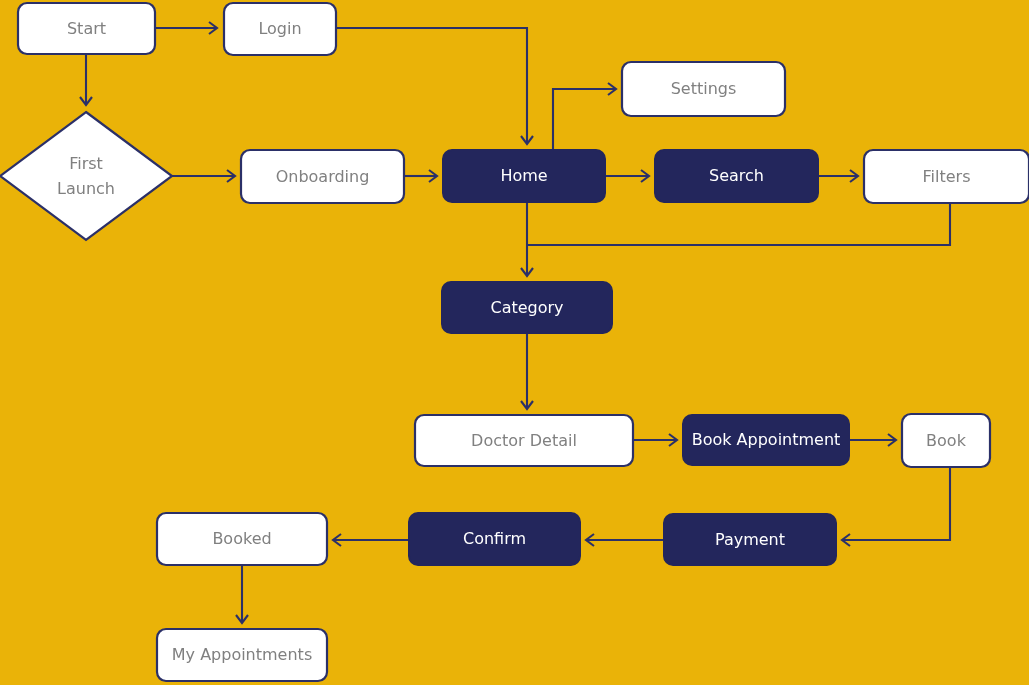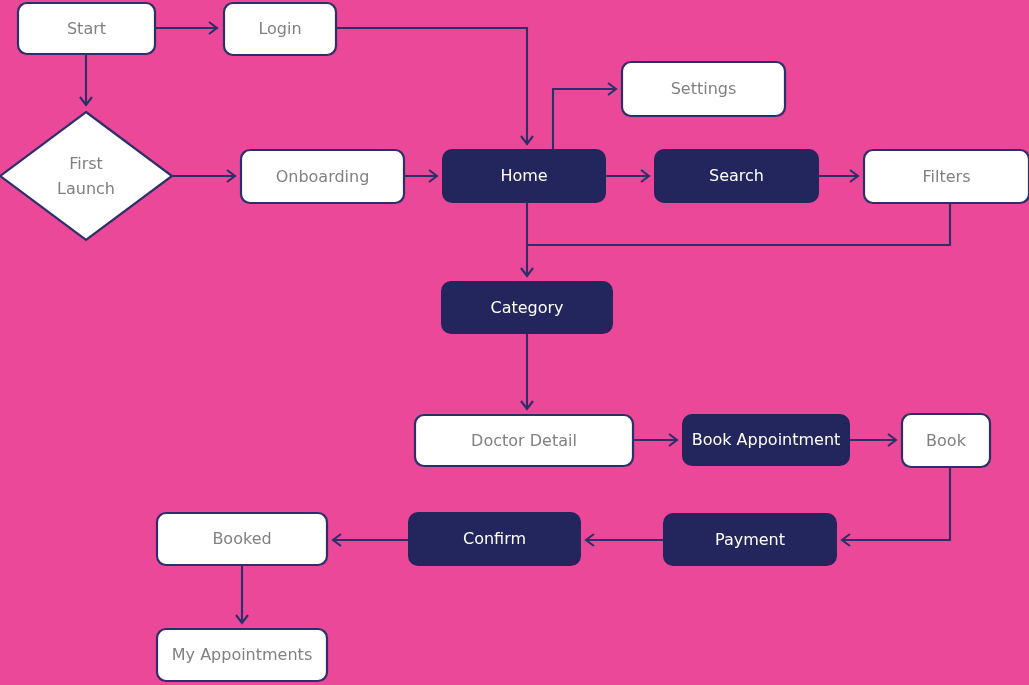--- a/index.html
+++ b/index.html
@@ -10,21 +10,21 @@
   body {
     width: 1029px;
     height: 685px;
     overflow: hidden;
     font-family: "DejaVu Sans", "Liberation Sans", sans-serif;
   }
   #flow-root {
     position: relative;
     width: 1029px;
     height: 685px;
-    background: #ec4899;
+    background: #eab308;
   }
   svg#flow-svg {
     position: absolute;
     top: 0;
     left: 0;
     width: 1029px;
     height: 685px;
     display: block;
   }
   .node-rect-filled {

